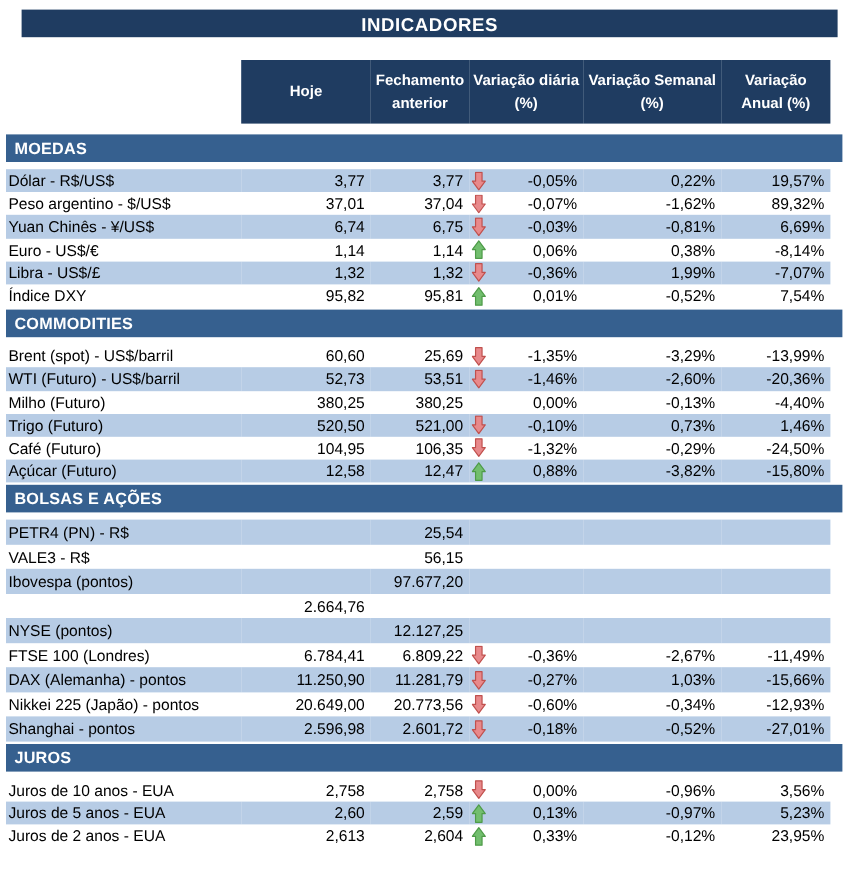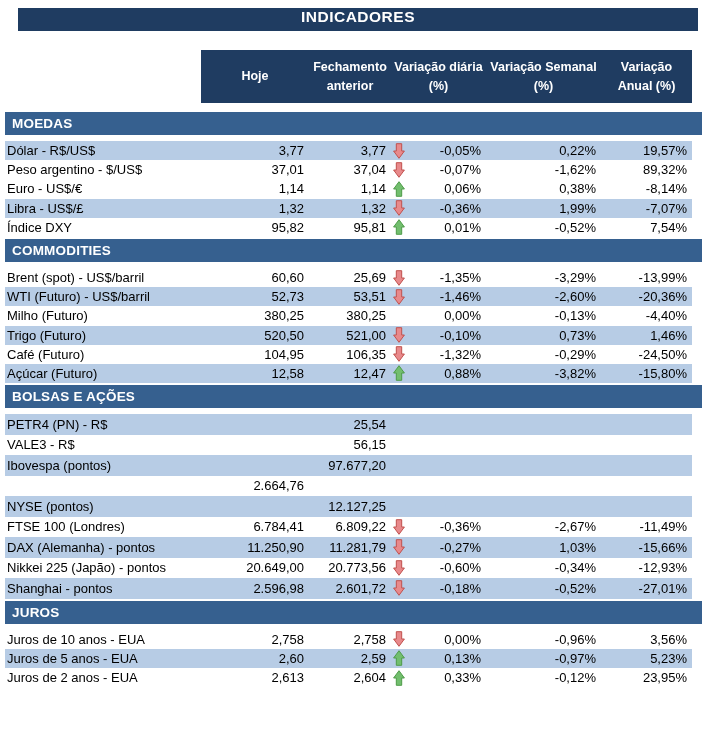--- a/index.html
+++ b/index.html
@@ -9,21 +9,21 @@
     font-family: "Liberation Sans", "DejaVu Sans", sans-serif;
     color: #000;
   }
   .sheet { width: 707px; padding: 8px 5px 4px 5px; }
 
   .title-bar {
     height: 23px;
     margin: 0 4px 19px 13px;
     background: var(--header_bg);
     color: #fff;
-    display: flex; align-items: flex-start; justify-content: center;
+    display: flex; align-items: flex-end; justify-content: center;
     font-weight: bold; font-size: 15.5px; letter-spacing: 0.5px;
   }
 
   .grid {
     display: grid;
     grid-template-columns: 196px 108px 82px 95px 115px 91px;
     column-gap: 0;
   }
 
   .col-headers { margin-bottom: 9px; }
@@ -108,20 +108,35 @@
             <span class="arrow-wrap">
               <svg width="12" height="16" viewBox="0 0 12 16">
                 <polygon points="3.3,0.7 8.7,0.7 8.7,8 11.4,8 6,15.3 0.6,8 3.3,8" fill="#E8898B" stroke="#C0504D" stroke-width="1" stroke-linejoin="round"></polygon>
               </svg>
             </span>
             <span>-0,07%</span>
           </div>
           <div class="cell num">-1,62%</div>
           <div class="cell num">89,32%</div>
         </div>
+        <div class="grid row shaded">
+          <div class="cell label">Yuan Chinês - ¥/US$</div>
+          <div class="cell num">6,74</div>
+          <div class="cell num">6,75</div>
+          <div class="cell split">
+            <span class="arrow-wrap">
+              <svg width="12" height="16" viewBox="0 0 12 16">
+                <polygon points="3.3,0.7 8.7,0.7 8.7,8 11.4,8 6,15.3 0.6,8 3.3,8" fill="#E8898B" stroke="#C0504D" stroke-width="1" stroke-linejoin="round"></polygon>
+              </svg>
+            </span>
+            <span>-0,03%</span>
+          </div>
+          <div class="cell num">-0,81%</div>
+          <div class="cell num">6,69%</div>
+        </div>
         <div class="grid row">
           <div class="cell label">Euro - US$/€</div>
           <div class="cell num">1,14</div>
           <div class="cell num">1,14</div>
           <div class="cell split">
             <span class="arrow-wrap">
               <svg width="12" height="16" viewBox="0 0 12 16">
                 <polygon points="3.3,15.3 8.7,15.3 8.7,8 11.4,8 6,0.7 0.6,8 3.3,8" fill="#72BE6E" stroke="#4E9B48" stroke-width="1" stroke-linejoin="round"></polygon>
               </svg>
             </span>

